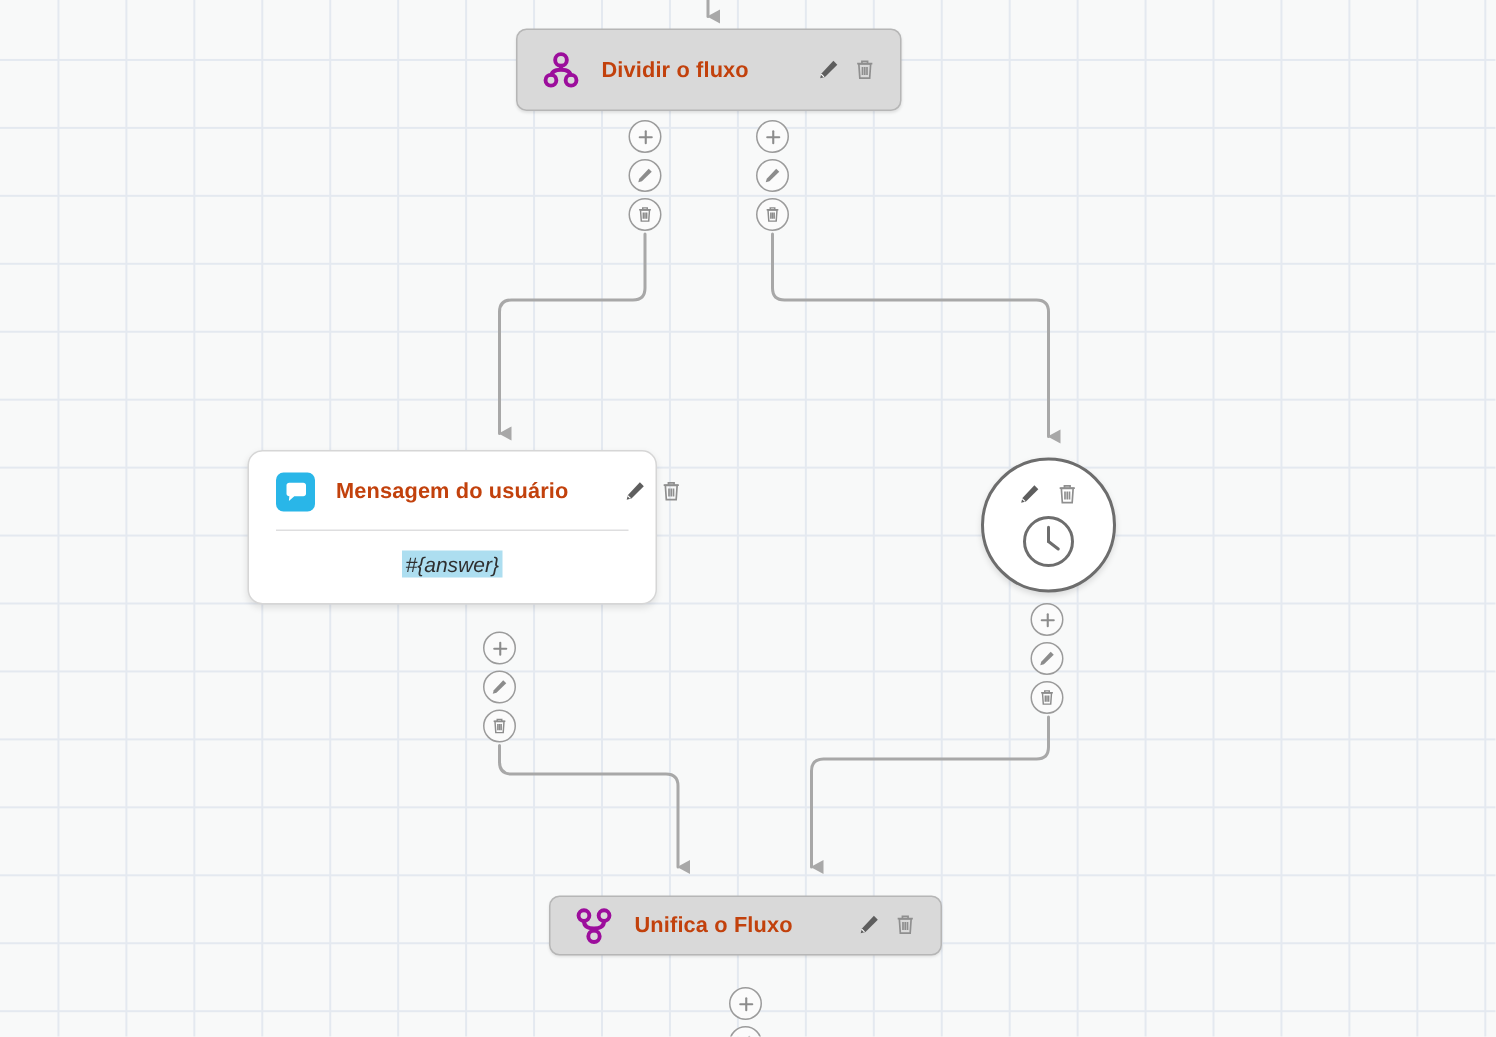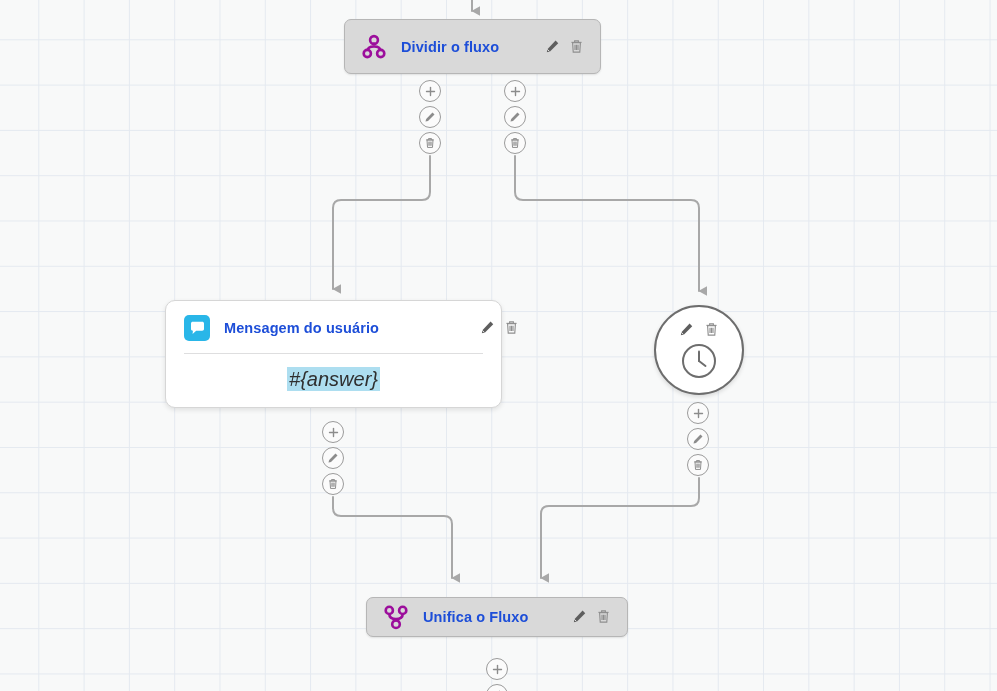--- a/index.html
+++ b/index.html
@@ -58,21 +58,21 @@
     border-radius: 10px;
     box-shadow: 0 2px 5px rgba(0,0,0,0.10);
     flex-direction: column;
     align-items: stretch;
     padding: 0;
   }
 
   .node-title {
     font-size: 14.5px;
     font-weight: bold;
-    color: #1d4ed8;
+    color: #c2410c;
     letter-spacing: 0.1px;
     white-space: nowrap;
   }
 
   .node-header {
     display: flex;
     align-items: center;
     width: 100%;
   }
 
@@ -122,21 +122,21 @@
     margin: 0 18px;
   }
 
   .msg-body {
     padding: 14px 18px 16px 18px;
     text-align: center;
   }
 
   .var-chip {
     font-style: italic;
-    font-size: 20px;
+    font-size: 14px;
     color: #2f2f2f;
     background: #addef0;
     padding: 1px 2px;
   }
 
   
   .node-circle {
     position: absolute;
     box-sizing: border-box;
     background: #ffffff;
@@ -286,21 +286,21 @@
         <g fill="none" stroke="#8c8c8c" stroke-width="1.3">
           <path d="M2.8,3.8 L13.2,3.8"></path>
             <path d="M6,3.5 L6,2.1 L10,2.1 L10,3.5"></path>
           <path d="M4,4 L4.7,13.9 L11.3,13.9 L12,4 Z"></path>
           <path d="M6.5,6.2 L6.5,11.7 M8,6.2 L8,11.7 M9.5,6.2 L9.5,11.7"></path>
         </g>
       </svg>
     </div>
   </div>
 
-  <div class="node node-white" style="left:165px; top:300px; width:337px;">
+  <div class="node node-white" style="left:165px; top:300px; width:273px;">
     <div class="node-header" style="padding:14px 18px 12px 18px;">
       <span class="msg-icon">
         <svg width="17" height="17" viewBox="0 0 17 17" xmlns="http://www.w3.org/2000/svg">
           <path d="M2,3.4 C2,2.4 2.8,1.8 3.8,1.8 L13.2,1.8 C14.2,1.8 15,2.4 15,3.4
                    L15,9.1 C15,10.1 14.2,10.8 13.2,10.8 L7.2,10.8 L3.6,14 L3.9,10.8
                    L3.8,10.8 C2.8,10.8 2,10.1 2,9.1 Z" fill="#ffffff"></path>
         </svg>
       </span>
       <span class="node-title">Mensagem do usuário</span>
       <span class="spacer"></span>

